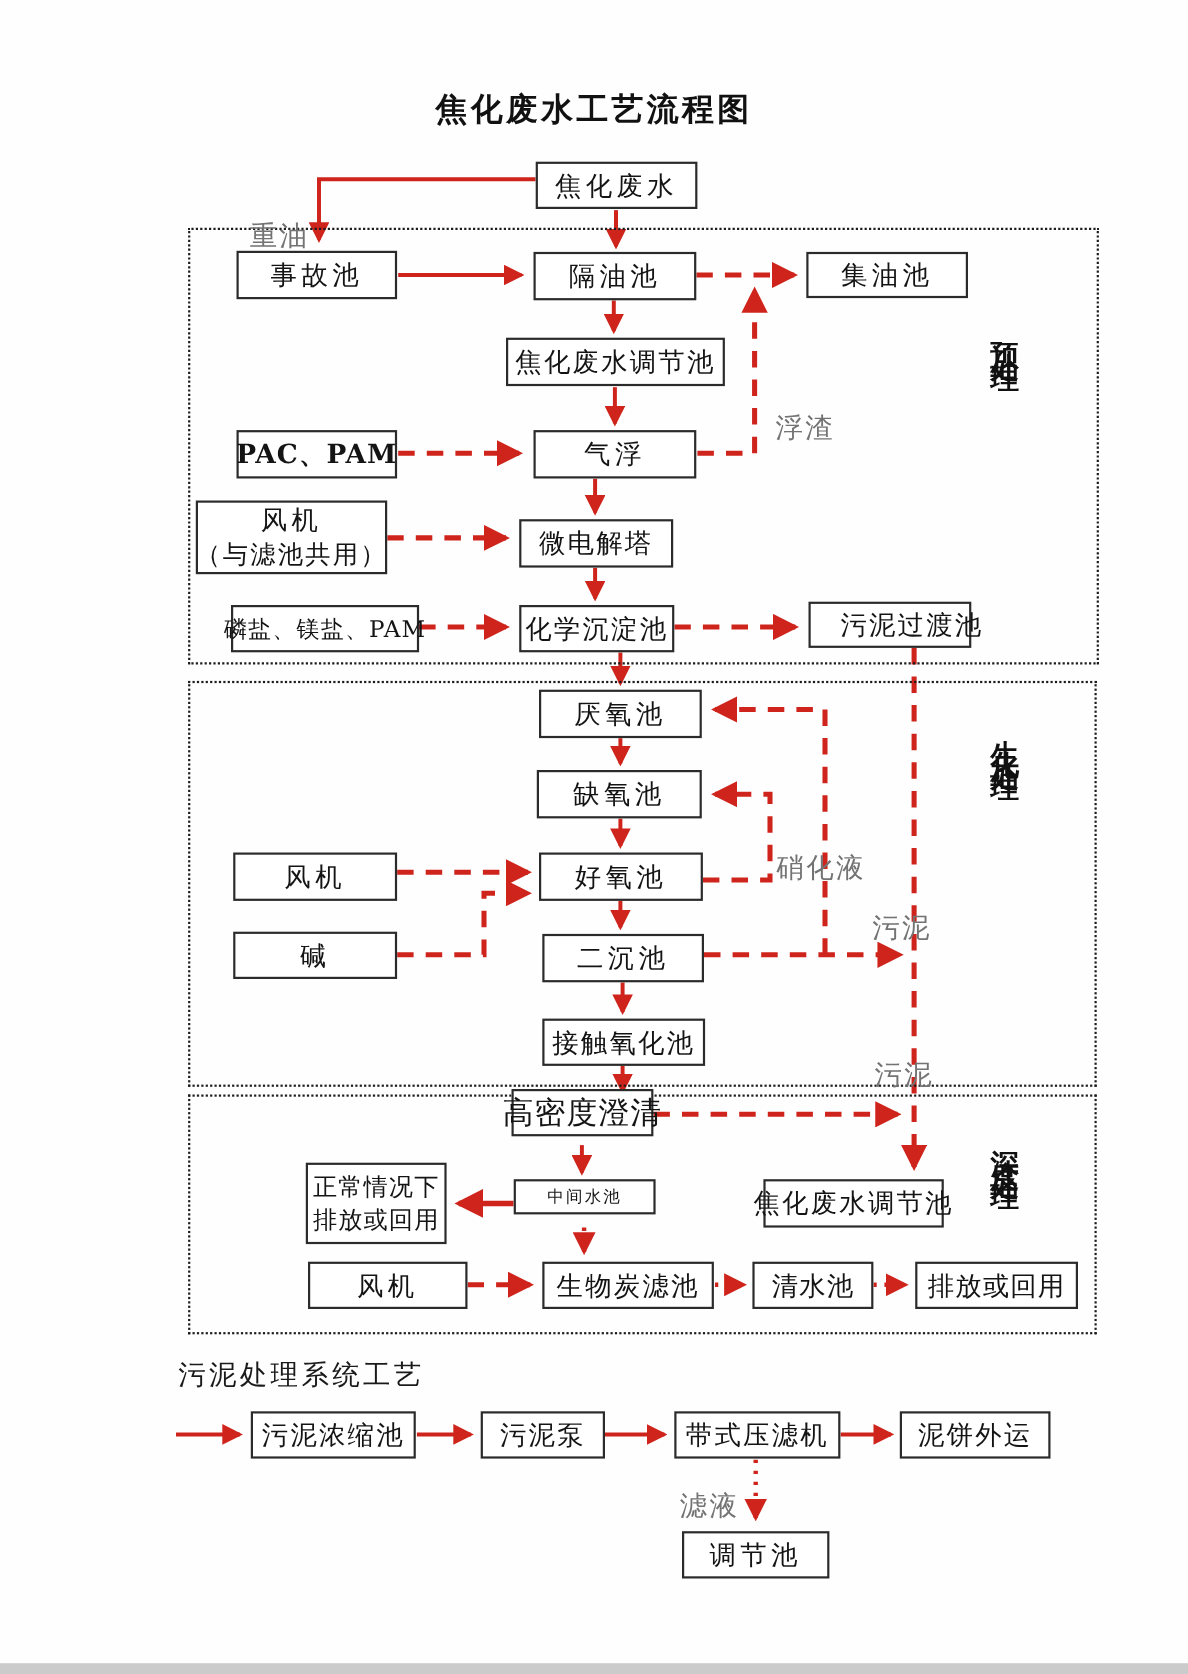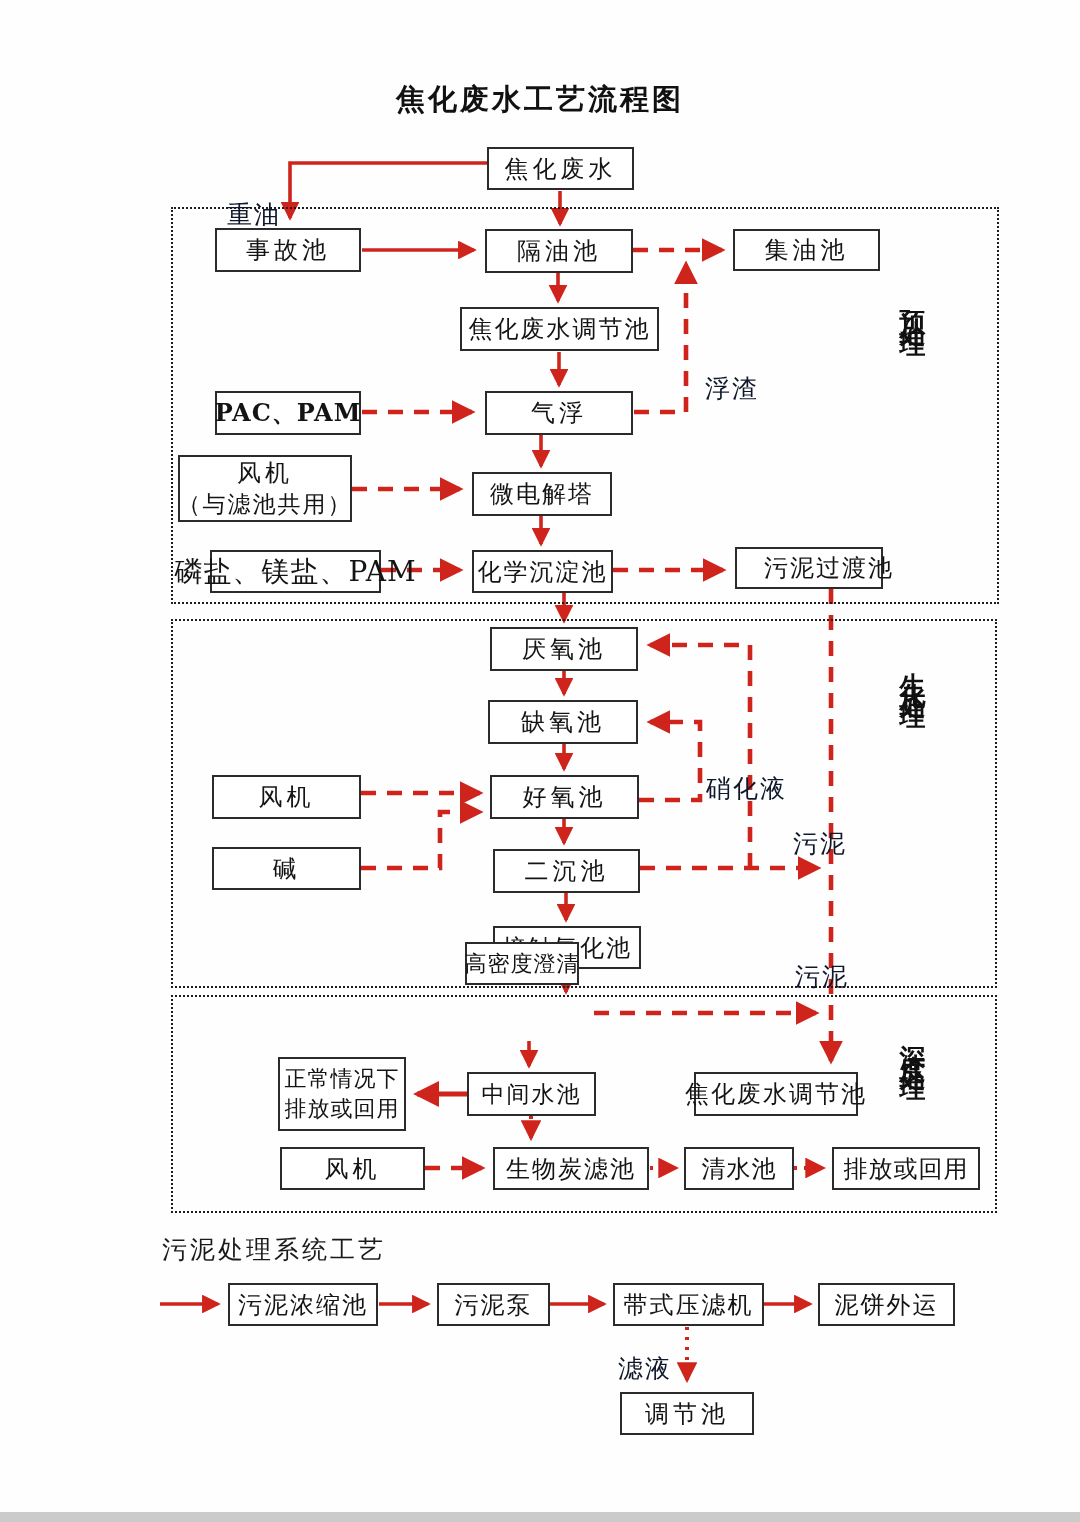--- a/index.html
+++ b/index.html
@@ -20,21 +20,21 @@
     font-size:26px;font-weight:bold;letter-spacing:10px;color:#111;
   }
   .node{
     position:absolute;border:2px solid #2b2b2b;background:#ffffff;
     display:flex;align-items:center;justify-content:center;flex-direction:column;
     font-size:24px;letter-spacing:4px;color:#141414;white-space:nowrap;
     box-sizing:border-box;
   }
   .node .l2{font-size:23px;letter-spacing:2px;}
   .flow-label{
-    position:absolute;font-size:25px;letter-spacing:2px;color:#0f172a;white-space:nowrap;
+    position:absolute;font-size:25px;letter-spacing:2px;color:#737373;white-space:nowrap;
   }
   .footer-title{
     position:absolute;font-size:25px;letter-spacing:3px;color:#1a1a1a;
   }
   .bottom-bar{position:absolute;left:0;bottom:0;width:100%;height:10px;background:#cbcbcb;}
 </style>
 </head>
 <body>
 
 <div class="canvas">
@@ -126,21 +126,21 @@
   <div class="node" style="left:485px;top:391px;width:148px;height:44px;">
       <span>气浮</span>
     </div>
   <div class="node" style="left:178px;top:455px;width:174px;height:67px;">
     <span>风机</span>
     <span class="l2">（与滤池共用）</span>
   </div>
   <div class="node" style="left:472px;top:472px;width:140px;height:44px;letter-spacing:2px;">
       <span>微电解塔</span>
     </div>
-  <div class="node" style="left:210px;top:550px;width:171px;height:43px;font-size:28px;letter-spacing:1px;">
+  <div class="node" style="left:210px;top:550px;width:171px;height:43px;font-size:21px;letter-spacing:1px;">
       <span>磷盐、镁盐、PAM</span>
     </div>
   <div class="node" style="left:472px;top:550px;width:141px;height:43px;letter-spacing:2px;">
       <span>化学沉淀池</span>
     </div>
   <div class="node" style="left:735px;top:547px;width:148px;height:42px;letter-spacing:2px;padding-left:40px;">
       <span>污泥过渡池</span>
     </div>
 
   <div class="node" style="left:490px;top:627px;width:148px;height:44px;">
@@ -158,28 +158,28 @@
   <div class="node" style="left:212px;top:847px;width:149px;height:43px;">
       <span>碱</span>
     </div>
   <div class="node" style="left:493px;top:849px;width:147px;height:44px;">
       <span>二沉池</span>
     </div>
   <div class="node" style="left:493px;top:926px;width:148px;height:43px;letter-spacing:2px;">
       <span>接触氧化池</span>
     </div>
 
-  <div class="node" style="left:465px;top:942px;width:114px;height:43px;font-size:22px;letter-spacing:1px;">
+  <div class="node" style="left:465px;top:990px;width:129px;height:43px;font-size:28px;letter-spacing:1px;">
       <span>高密度澄清</span>
     </div>
   <div class="node" style="left:278px;top:1057px;width:128px;height:74px;font-size:22px;letter-spacing:1px;">
     <span>正常情况下</span>
     <span>排放或回用</span>
   </div>
-  <div class="node" style="left:467px;top:1072px;width:129px;height:44px;font-size:23px;letter-spacing:2px;">
+  <div class="node" style="left:467px;top:1072px;width:129px;height:32px;font-size:15px;letter-spacing:2px;">
       <span>中间水池</span>
     </div>
   <div class="node" style="left:694px;top:1072px;width:164px;height:44px;letter-spacing:2px;">
       <span>焦化废水调节池</span>
     </div>
   <div class="node" style="left:280px;top:1147px;width:145px;height:43px;">
       <span>风机</span>
     </div>
   <div class="node" style="left:493px;top:1147px;width:156px;height:43px;letter-spacing:2px;">
       <span>生物炭滤池</span>

